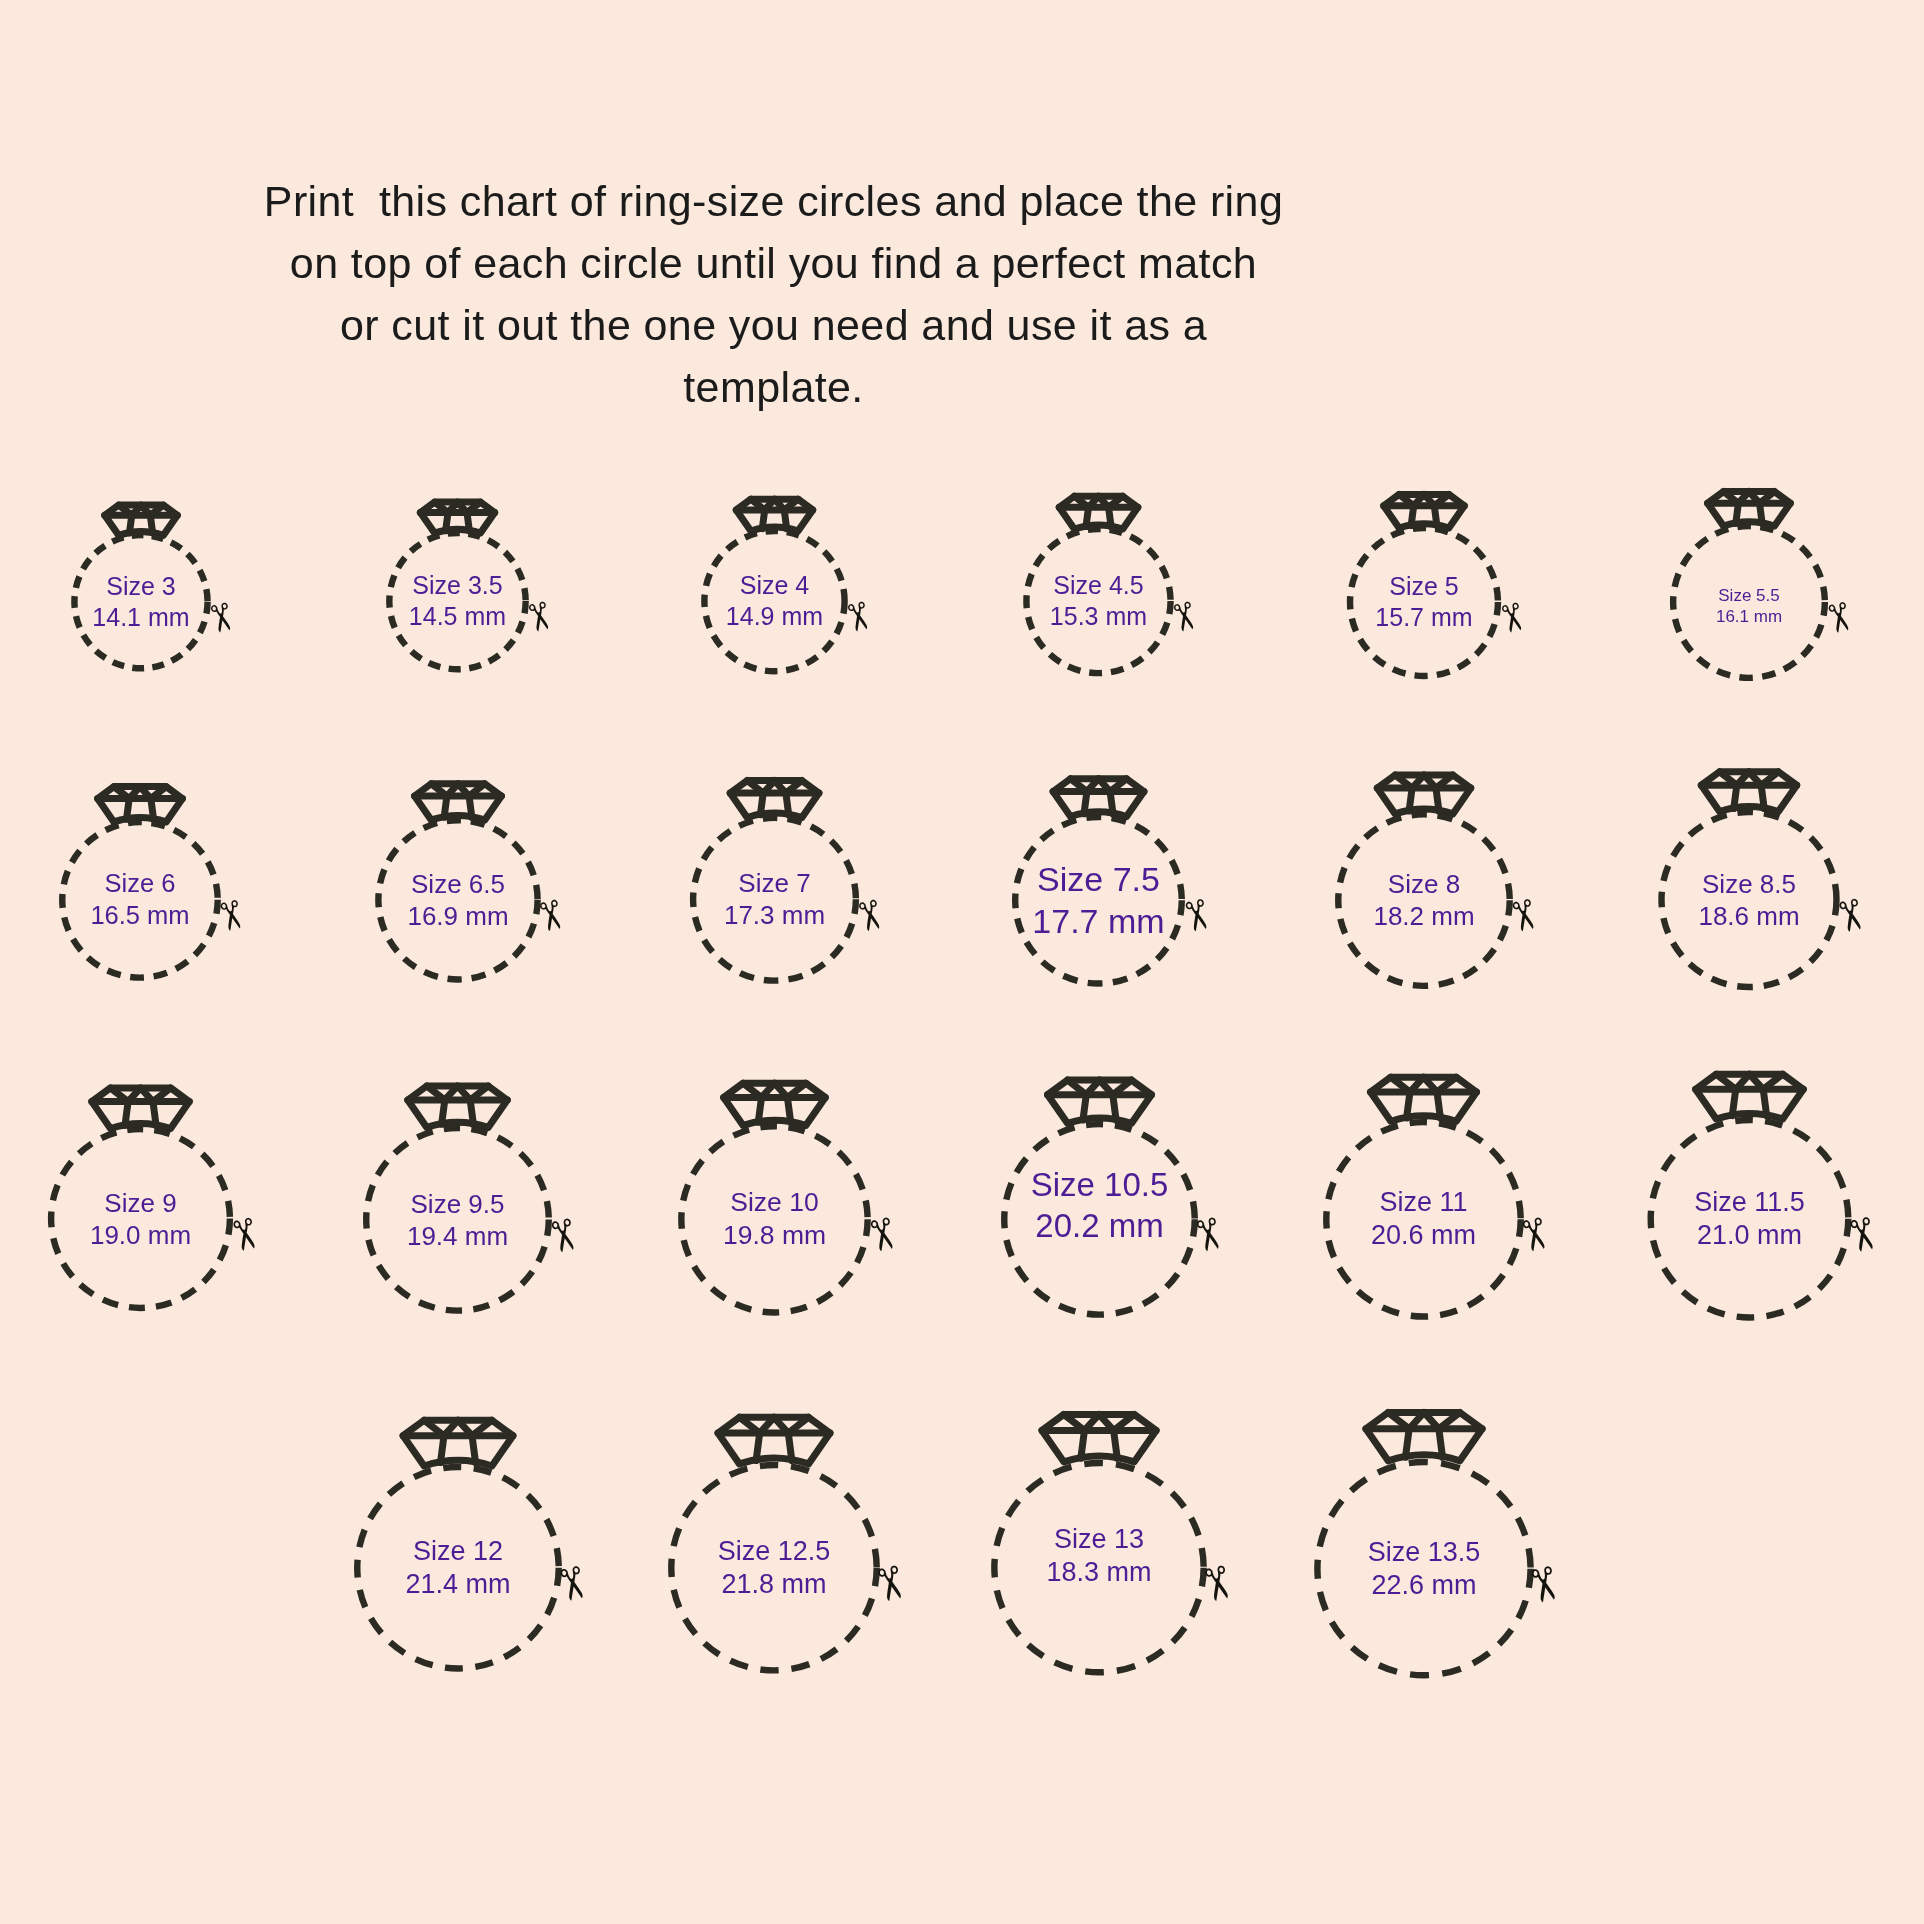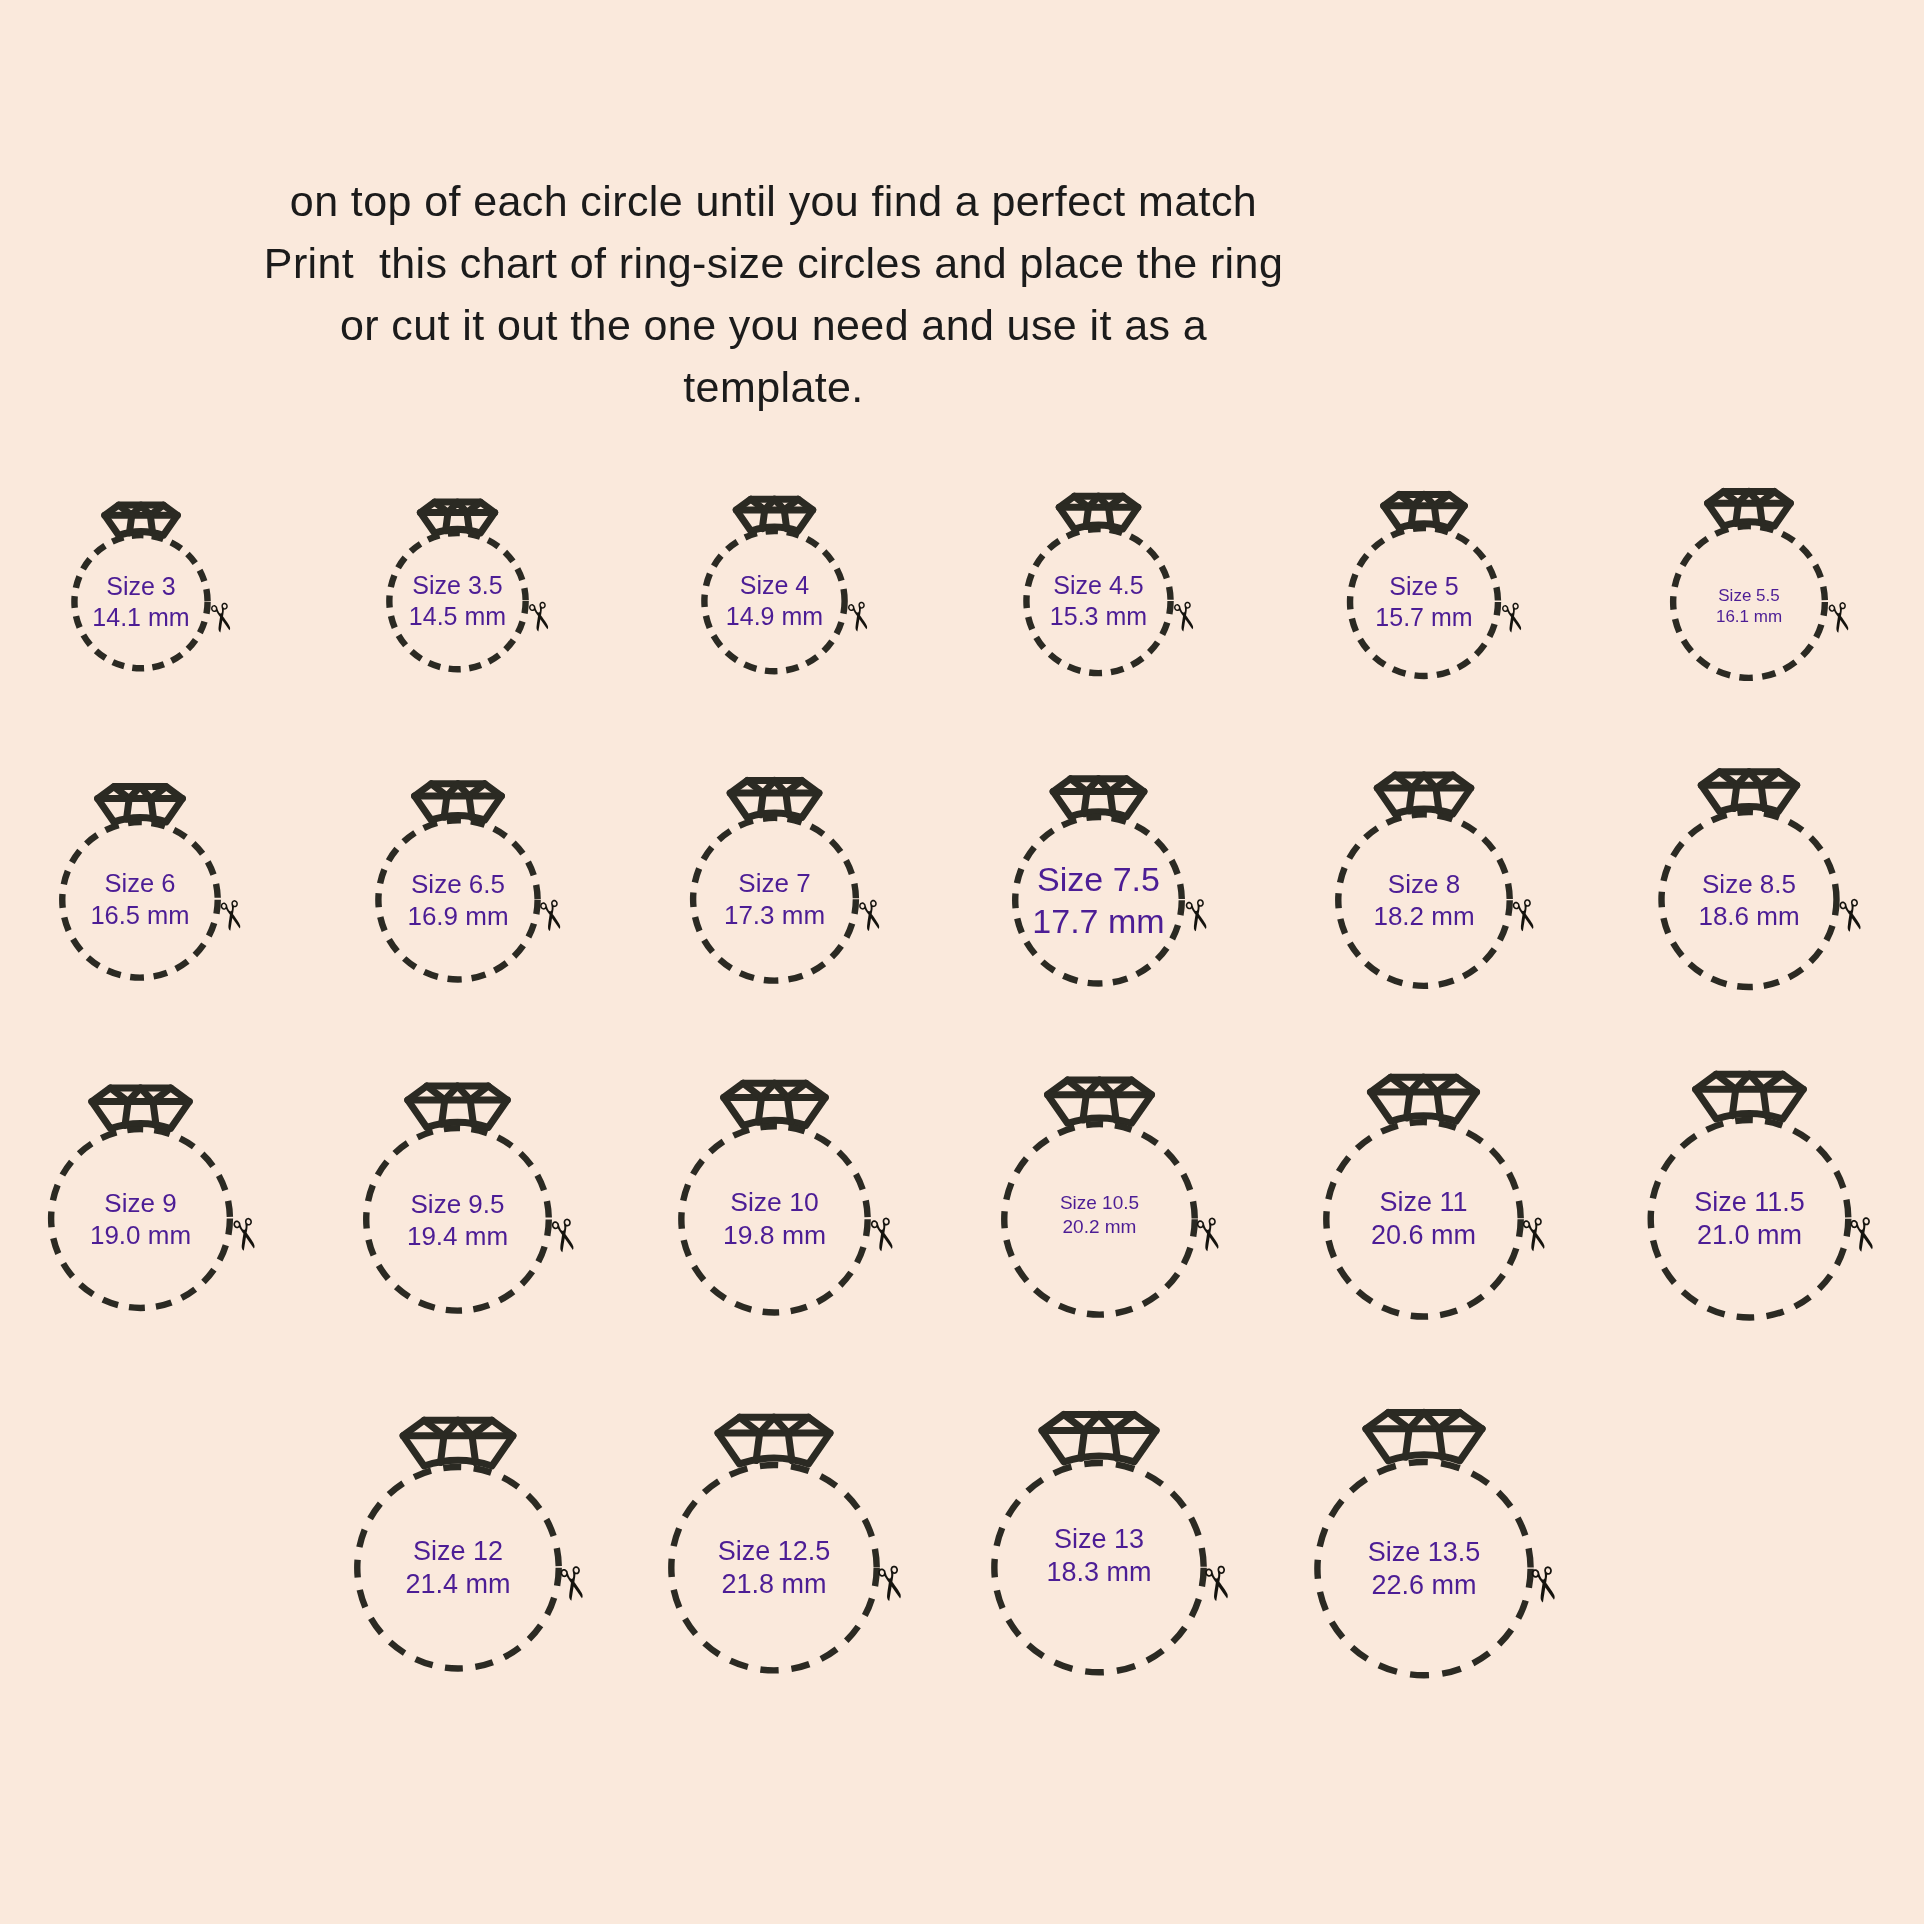--- a/index.html
+++ b/index.html
@@ -53,22 +53,22 @@
     position: absolute;
     transform: translate(-50%, -50%) rotate(77deg);
     color: #15130e;
     line-height: 1;
   }
 </style>
 </head>
 <body>
 
 <div class="title-block">
+  <div class="title-line">Print  this chart of ring-size circles and place the ring</div>
   <div class="title-line">on top of each circle until you find a perfect match</div>
-  <div class="title-line">Print  this chart of ring-size circles and place the ring</div>
   <div class="title-line">or cut it out the one you need and use it as a</div>
   <div class="title-line">template.</div>
 </div>
 
 <div id="rings">
       <div class="ring" style="left:63px; top:498px; width:156px; height:180px">
         <svg width="156" height="180" viewBox="0 0 194 224">
           <g transform="translate(49.0,6) scale(0.9609,0.9400)" fill="none" stroke="#2b2a23" stroke-width="7" stroke-linejoin="round" stroke-linecap="round">
             <path vector-effect="non-scaling-stroke" d="M3,16.5 L21,3 L79,3 L97,16.5 L79,43 Q50,33 21,43 Z"></path>
             <path vector-effect="non-scaling-stroke" d="M3,16.5 L97,16.5"></path>
@@ -341,21 +341,21 @@
         <svg width="213" height="252" viewBox="0 0 265 314">
           <g transform="translate(63.7,6) scale(1.3766,1.3467)" fill="none" stroke="#2b2a23" stroke-width="7" stroke-linejoin="round" stroke-linecap="round">
             <path vector-effect="non-scaling-stroke" d="M3,16.5 L21,3 L79,3 L97,16.5 L79,43 Q50,33 21,43 Z"></path>
             <path vector-effect="non-scaling-stroke" d="M3,16.5 L97,16.5"></path>
             <path vector-effect="non-scaling-stroke" d="M21,3 L38,16.5 L50,3 L62,16.5 L79,3"></path>
             <path vector-effect="non-scaling-stroke" d="M38,16.5 L35,40"></path>
             <path vector-effect="non-scaling-stroke" d="M62,16.5 L65,40"></path>
           </g>
           <circle cx="132.5" cy="183.62335" r="118.675" fill="none" stroke="#2b2a23" stroke-width="8" stroke-dasharray="21.4 14.7"></circle>
         </svg>
-        <div class="ring-label" style="top:143px; font-size:19px">
+        <div class="ring-label" style="top:134px; font-size:33px">
           <div>Size 10.5</div>
           <div>20.2 mm</div>
         </div>
         <span class="scissors" style="left:215px; top:163px; font-size:43px">✂</span>
       </div>
 
       <div class="ring" style="left:1315px; top:1069px; width:217px; height:257px">
         <svg width="217" height="257" viewBox="0 0 270 320">
           <g transform="translate(64.8,6) scale(1.4039,1.3734)" fill="none" stroke="#2b2a23" stroke-width="7" stroke-linejoin="round" stroke-linecap="round">
             <path vector-effect="non-scaling-stroke" d="M3,16.5 L21,3 L79,3 L97,16.5 L79,43 Q50,33 21,43 Z"></path>

